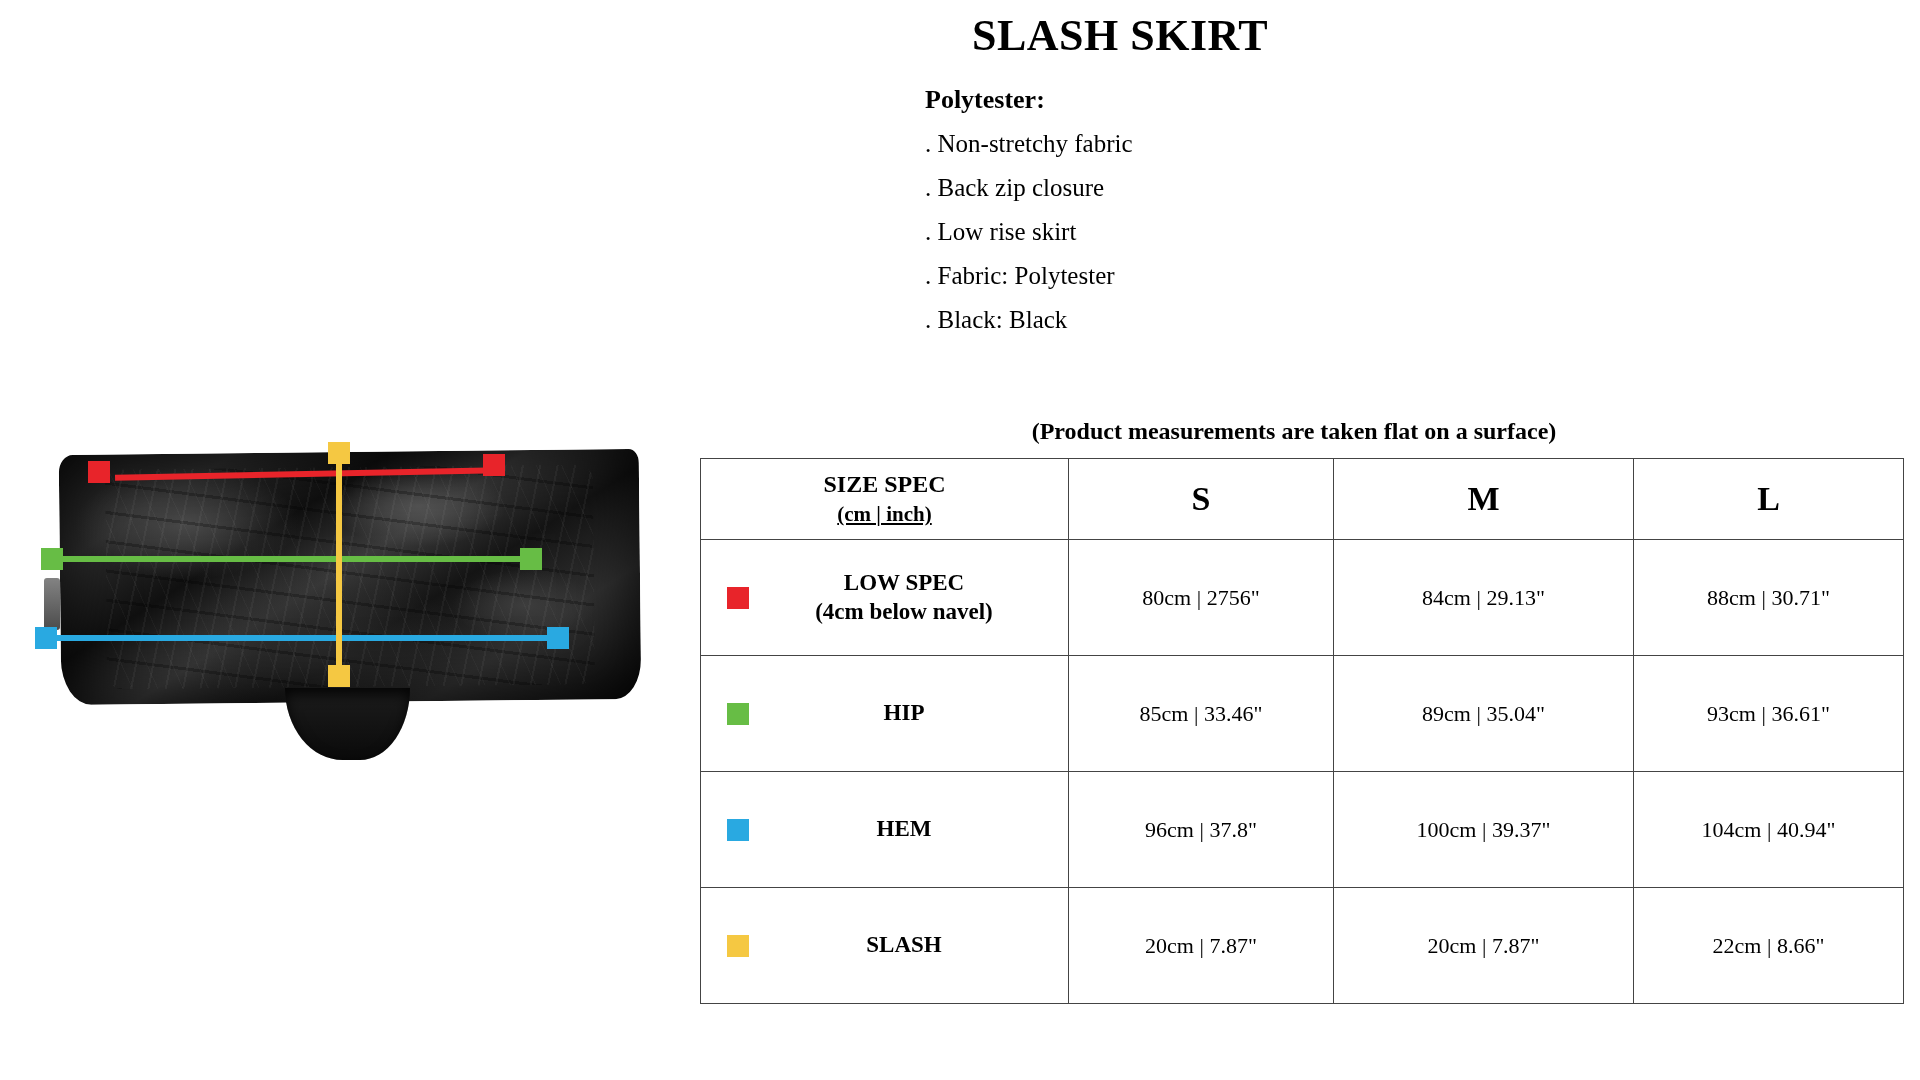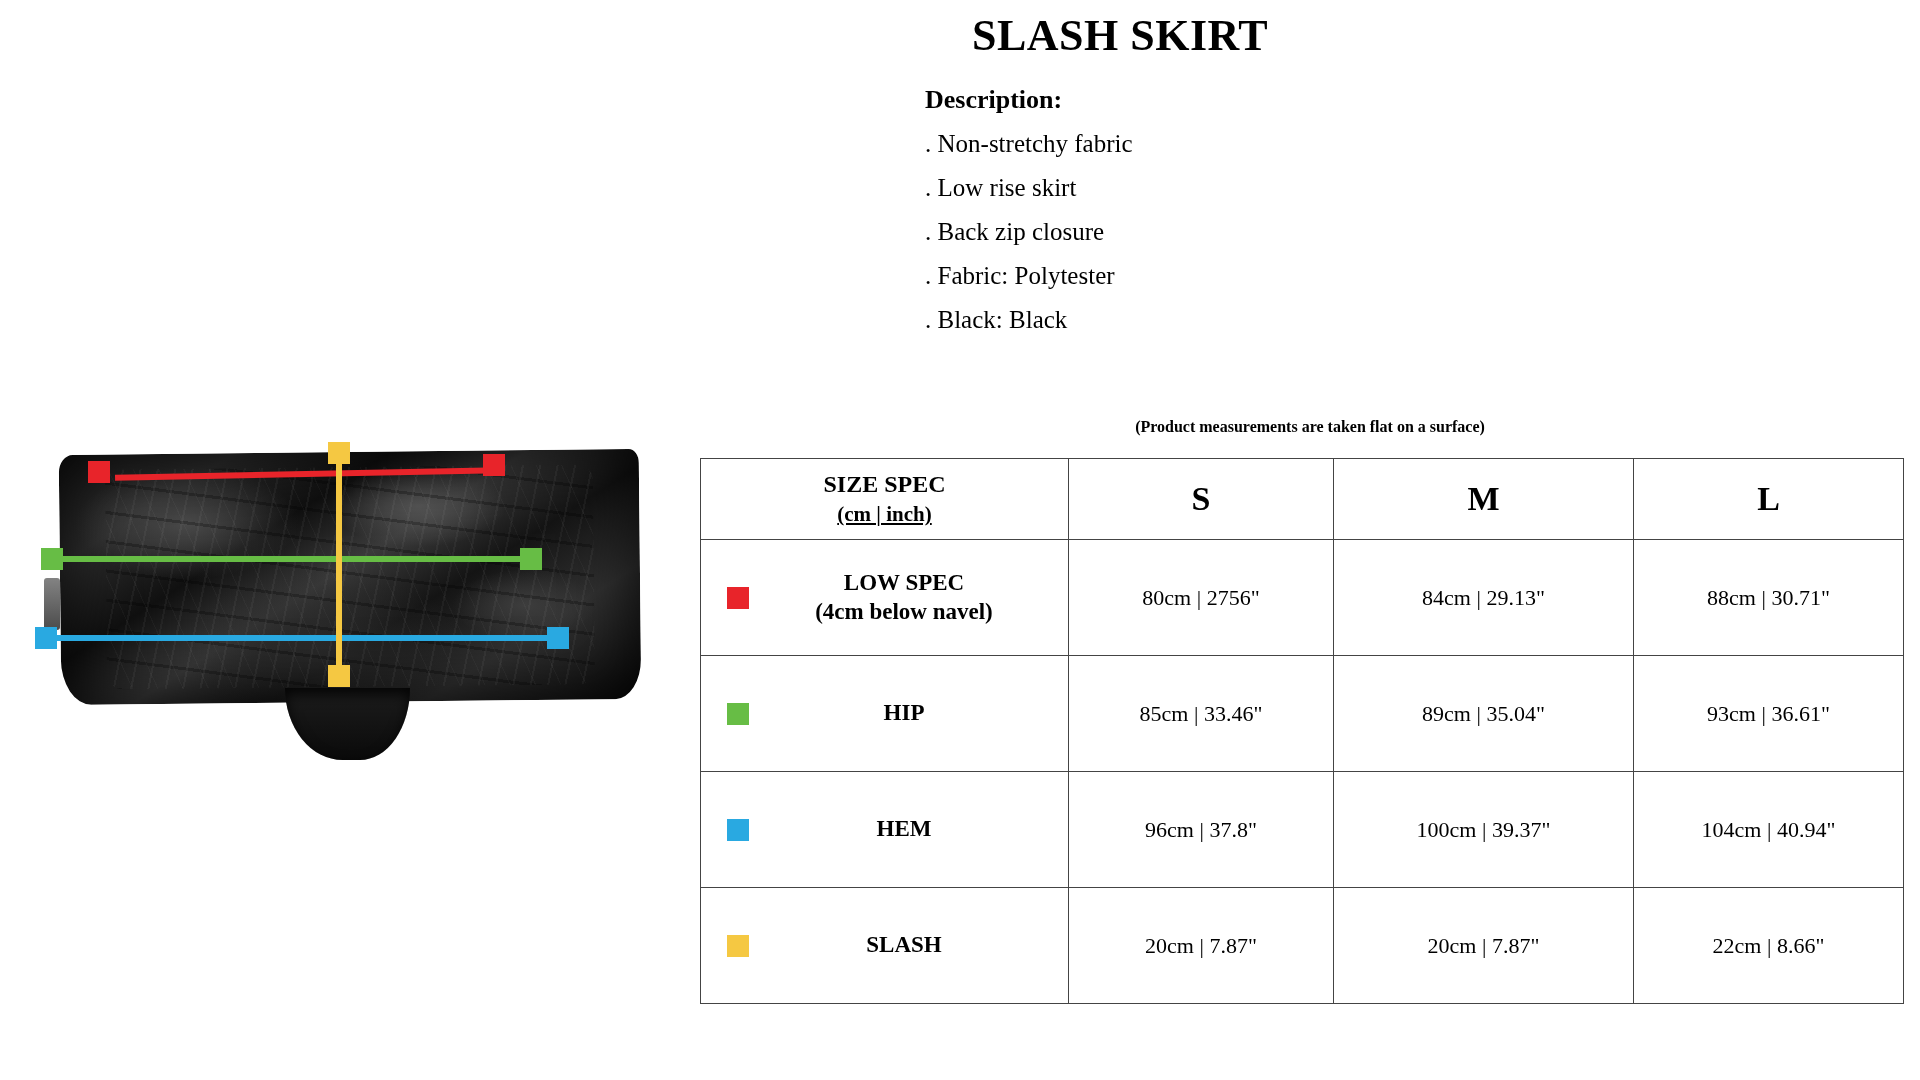--- a/index.html
+++ b/index.html
@@ -36,25 +36,25 @@
   }
   .desc-heading {
     font-weight: bold;
     font-size: 26px;
   }
   .desc-line { white-space: nowrap; }
 
   
   .table-note {
     position: absolute;
-    left: 700px;
+    left: 684px;
     top: 418px;
     width: 1220px;
     text-align: center;
-    font-size: 16px;
+    font-size: 24px;
     font-weight: bold;
   }
 
   
   .size-table {
     position: absolute;
     left: 700px;
     top: 458px;
     width: 1203px;
     border-collapse: collapse;
@@ -176,24 +176,24 @@
     width: 22px;
     height: 22px;
   }
 </style>
 </head>
 <body>
 
 <div class="title">SLASH SKIRT</div>
 
 <div class="desc-block">
-  <div class="desc-heading">Description:</div>
+  <div class="desc-heading">Polytester:</div>
   <div class="desc-line">. Non-stretchy fabric</div>
+  <div class="desc-line">. Back zip closure</div>
   <div class="desc-line">. Low rise skirt</div>
-  <div class="desc-line">. Back zip closure</div>
   <div class="desc-line">. Fabric: Polytester</div>
   <div class="desc-line">. Black: Black</div>
 </div>
 
 <div class="table-note">(Product measurements are taken flat on a surface)</div>
 
 <table class="size-table">
   <colgroup>
     <col class="c1">
       <col class="c2">

